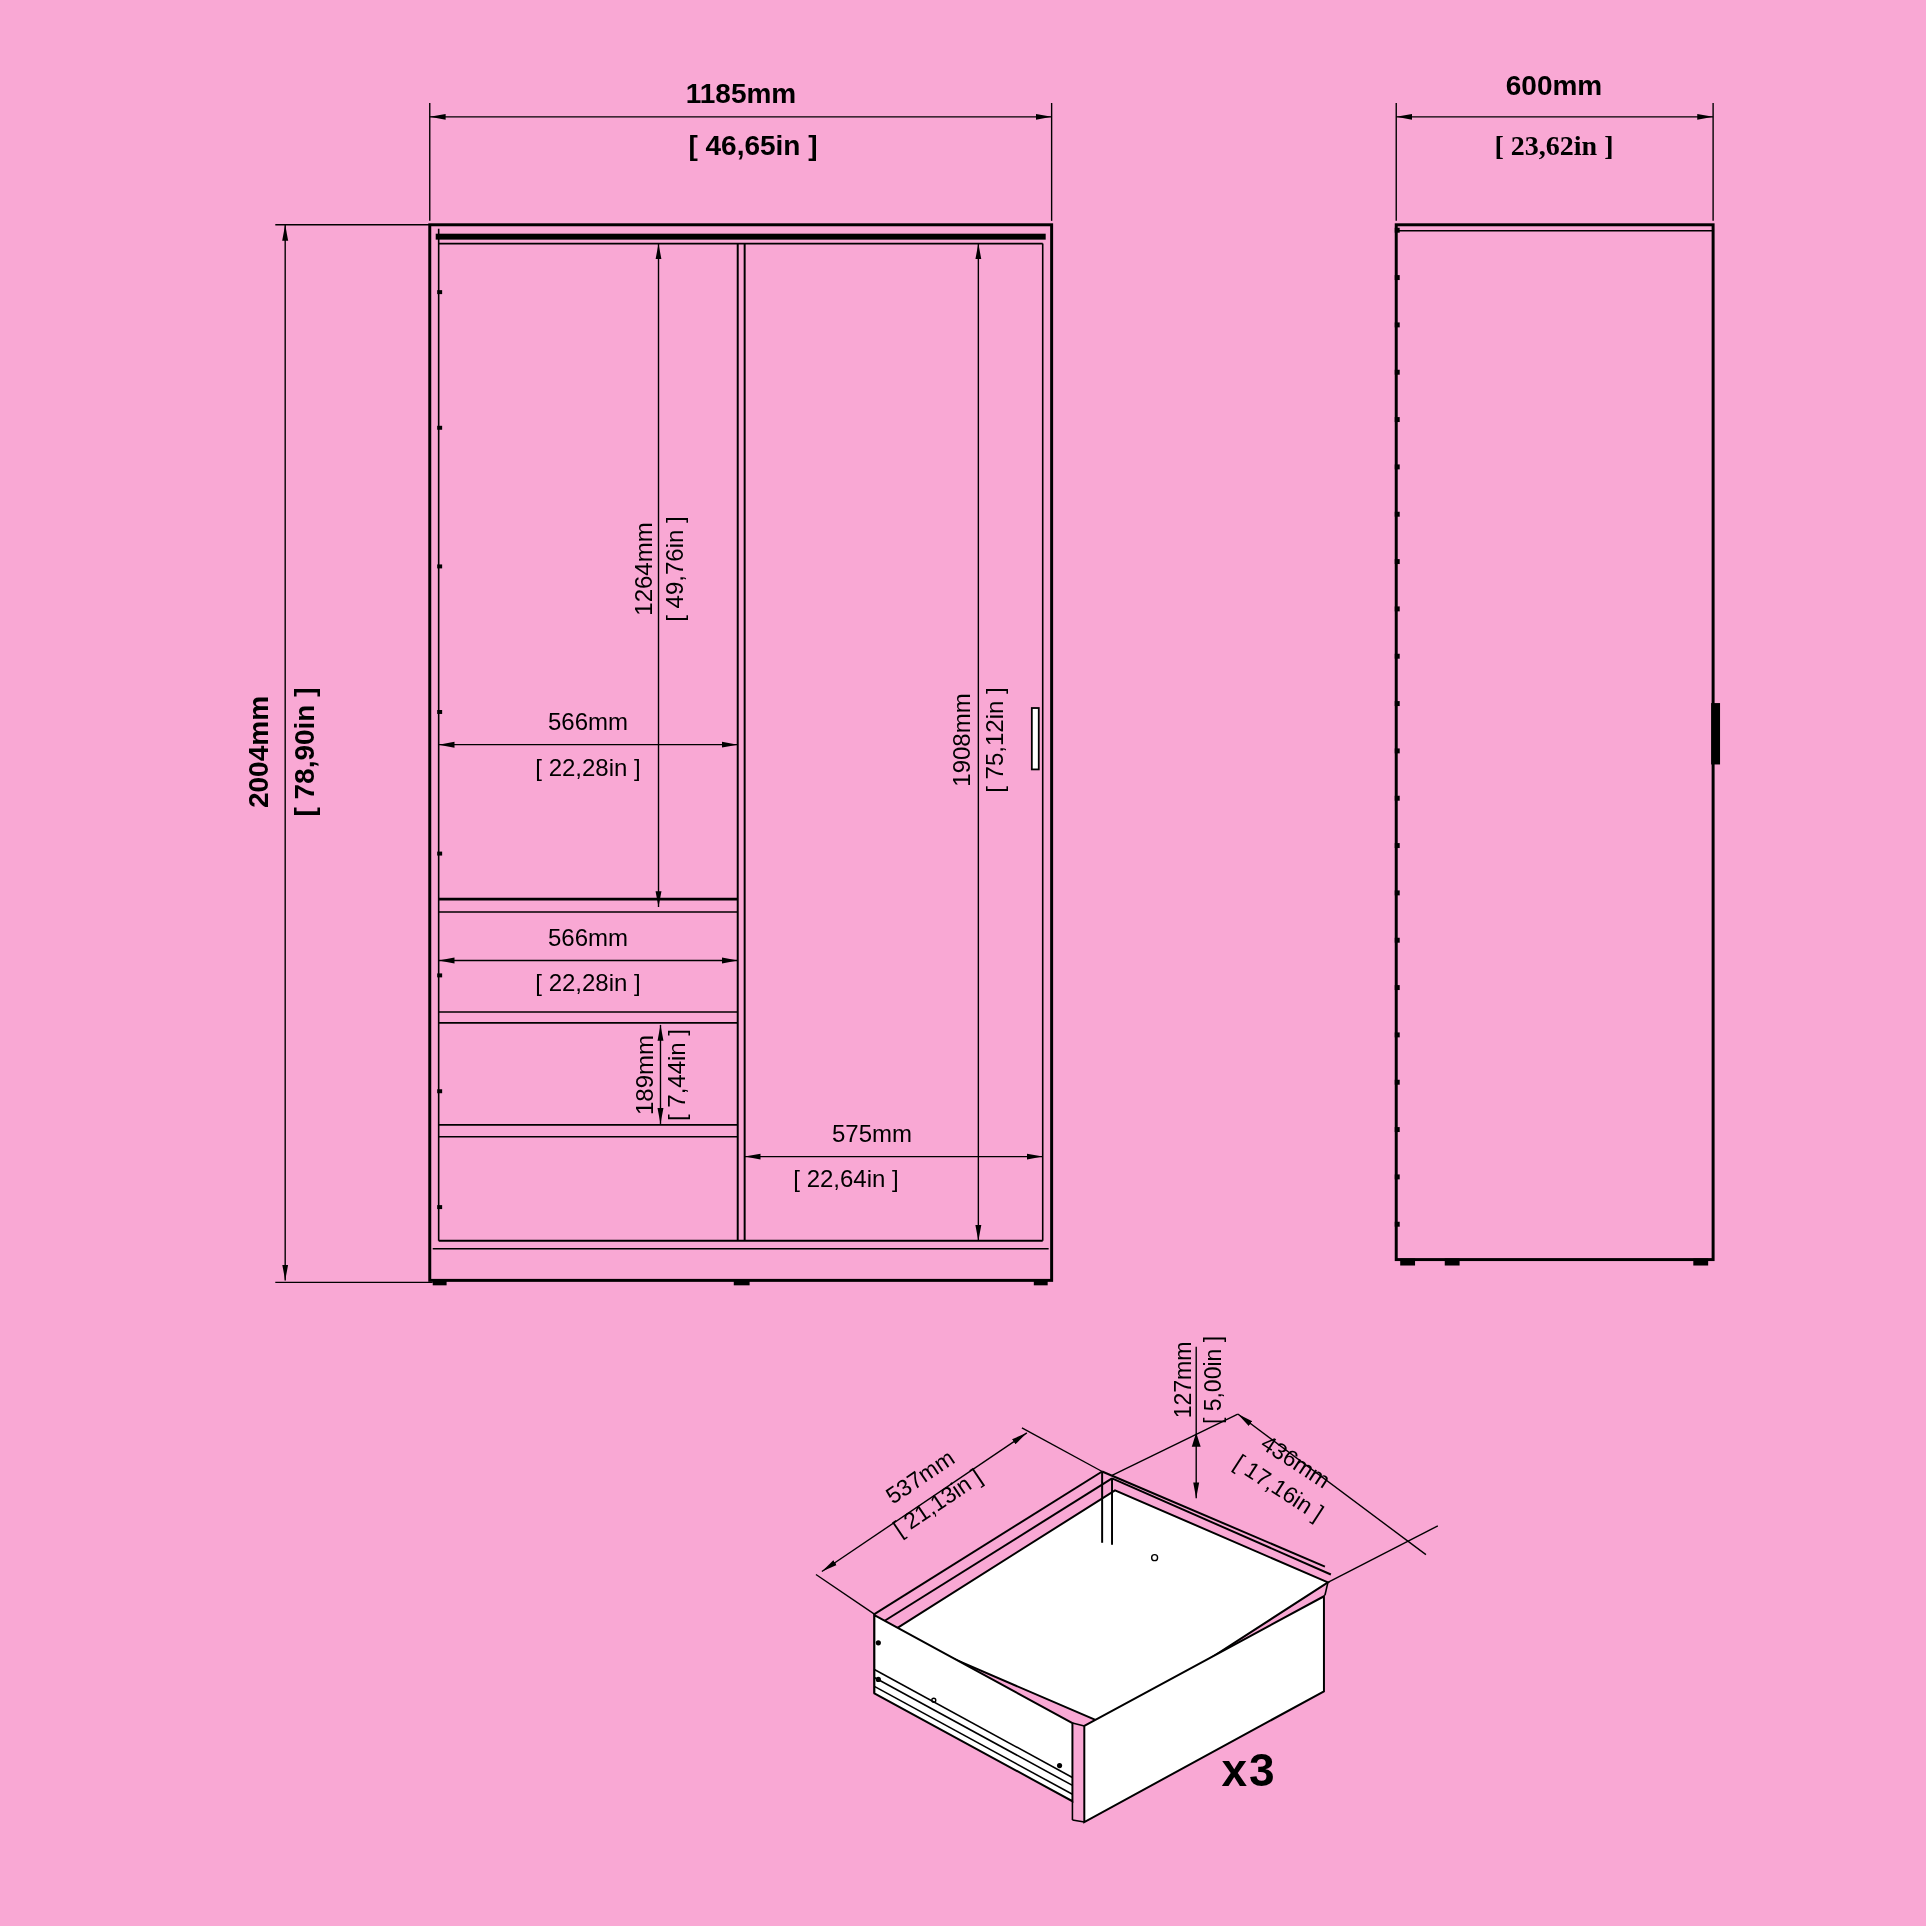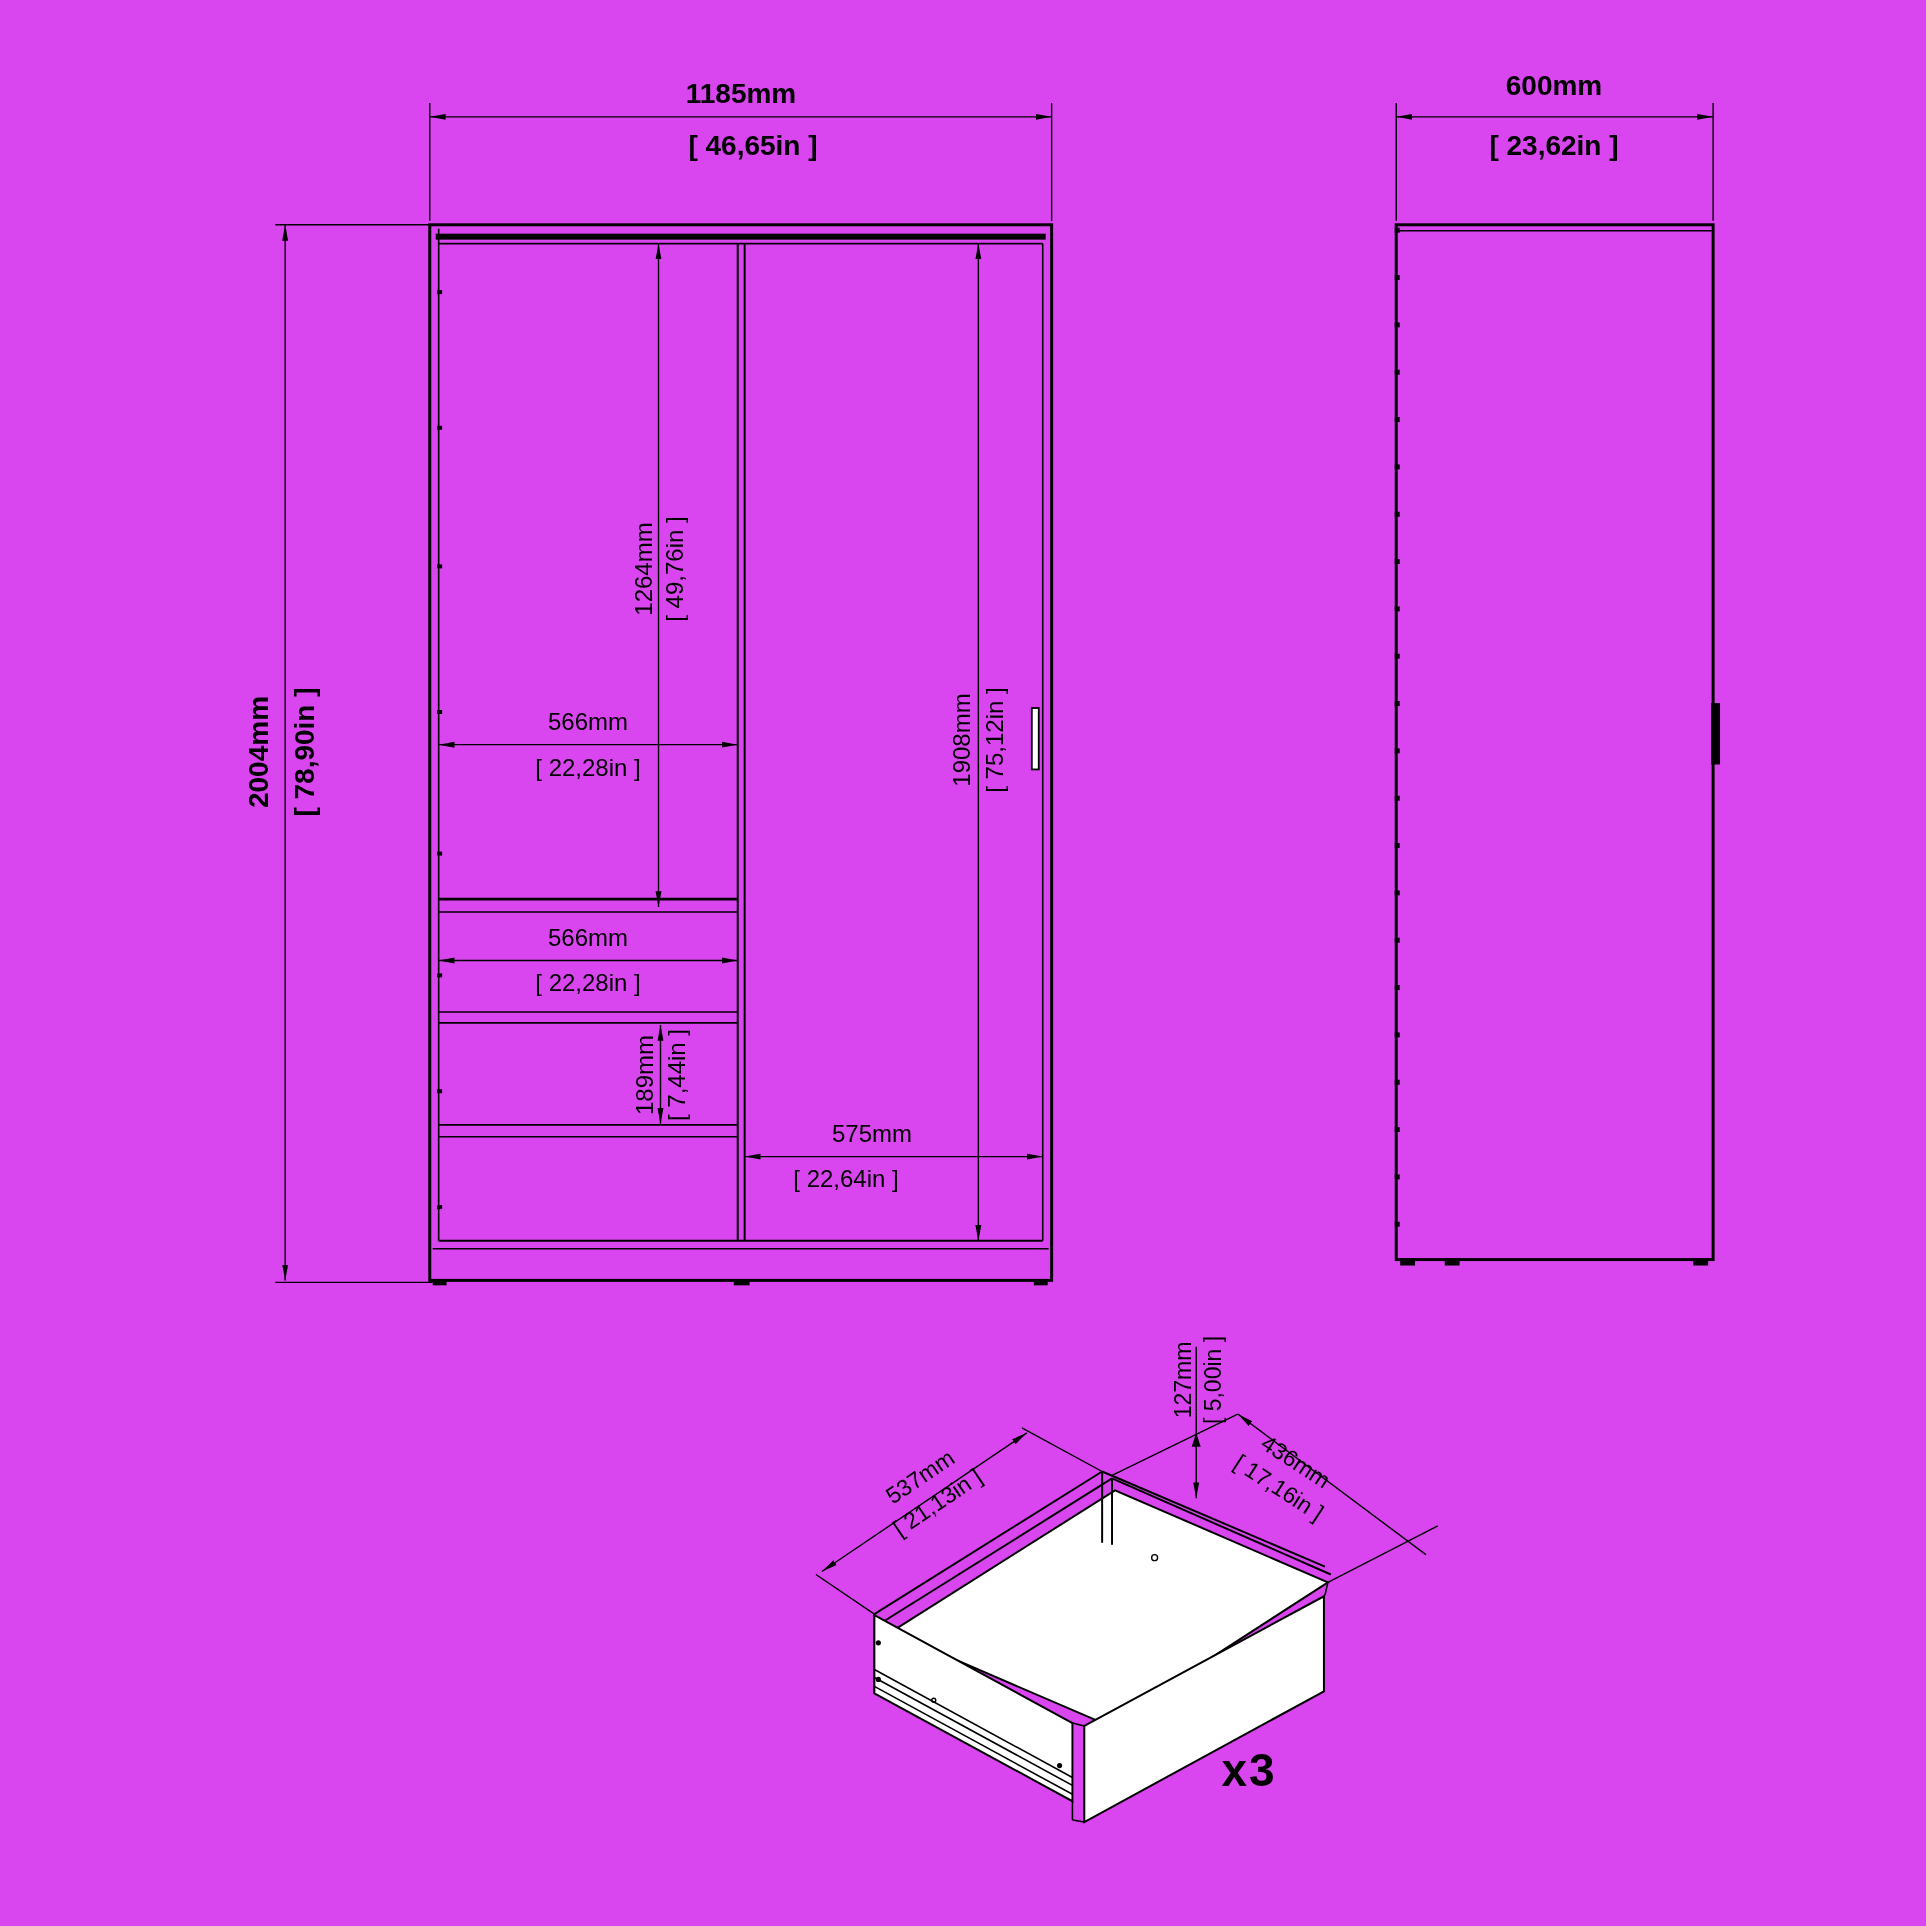--- a/index.html
+++ b/index.html
@@ -1,16 +1,16 @@
 <!DOCTYPE html>
 <html><head>
 <meta charset="utf-8">
 <style>
   html,body{margin:0;padding:0;background:#ffffff;}
-  #canvas{position:relative;width:1927px;height:1927px;background:#d946ef;overflow:hidden;
+  #canvas{position:relative;width:1927px;height:1927px;background:#f9a8d4;overflow:hidden;
           font-family:"Liberation Sans",sans-serif;}
   #draw{position:absolute;left:0;top:0;}
   .lbl{position:absolute;white-space:nowrap;color:#000;line-height:1.35;}
   .h{transform:translate(-50%,-50%);}
   .v{transform:translate(-50%,-50%) rotate(-90deg);}
   .rN{transform:translate(-50%,-50%) rotate(-34deg);text-align:center;}
   .rP{transform:translate(-50%,-50%) rotate(33deg);text-align:center;}
   .b{font-weight:bold;font-size:28px;}
   .s{font-size:24px;}
   .t{font-size:23px;}
@@ -172,21 +172,21 @@
       <line x1="1208" y1="1360" x2="1208" y2="1513" marker-end="url(#aE)"></line>
       <polygon points="1208,1447 1203.5,1461 1212.5,1461" fill="#000" stroke="none"></polygon>
     </g>
   </g>
 </svg>
 
   <div class="lbl h b" style="left:741px;top:94px;">1185mm</div>
   <div class="lbl h b" style="left:741px;top:146px;margin-left:12px;">[ 46,65in ]</div>
 
   <div class="lbl h b" style="left:1554px;top:86px;">600mm</div>
-  <div class="lbl h b" style="left:1554px;top:146px;">[ 23,62in ]</div>
+  <div class="lbl h b" style="left:1554px;top:146px;font-family:Liberation Serif, serif;">[ 23,62in ]</div>
 
   <div class="lbl v b" style="left:259px;top:752px;">2004mm</div>
   <div class="lbl v b" style="left:305px;top:752px;">[ 78,90in ]</div>
 
   <div class="lbl v s" style="left:644px;top:569px;">1264mm</div>
   <div class="lbl v s" style="left:675px;top:569px;">[ 49,76in ]</div>
 
   <div class="lbl h s" style="left:588px;top:722px;">566mm</div>
   <div class="lbl h s" style="left:588px;top:768px;">[ 22,28in ]</div>
 

